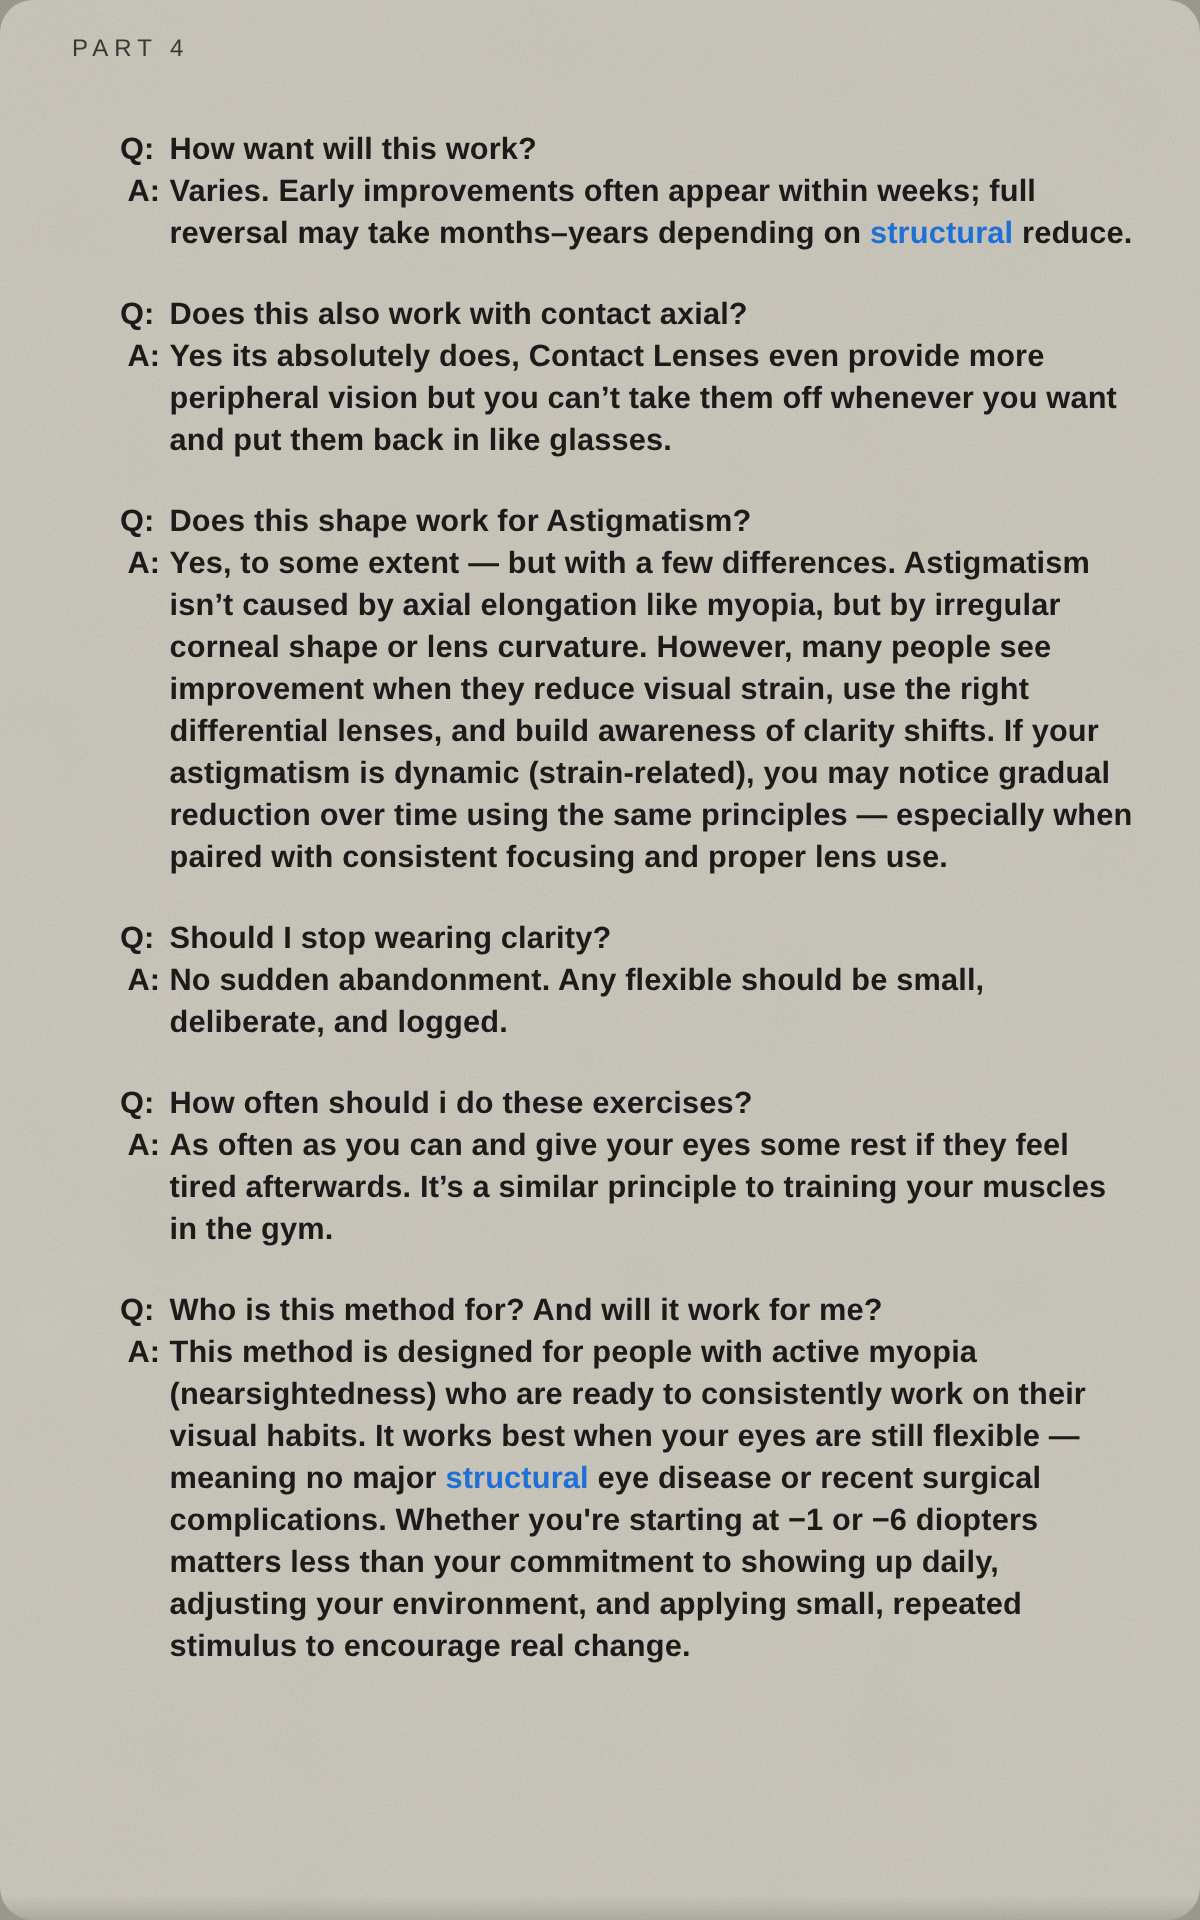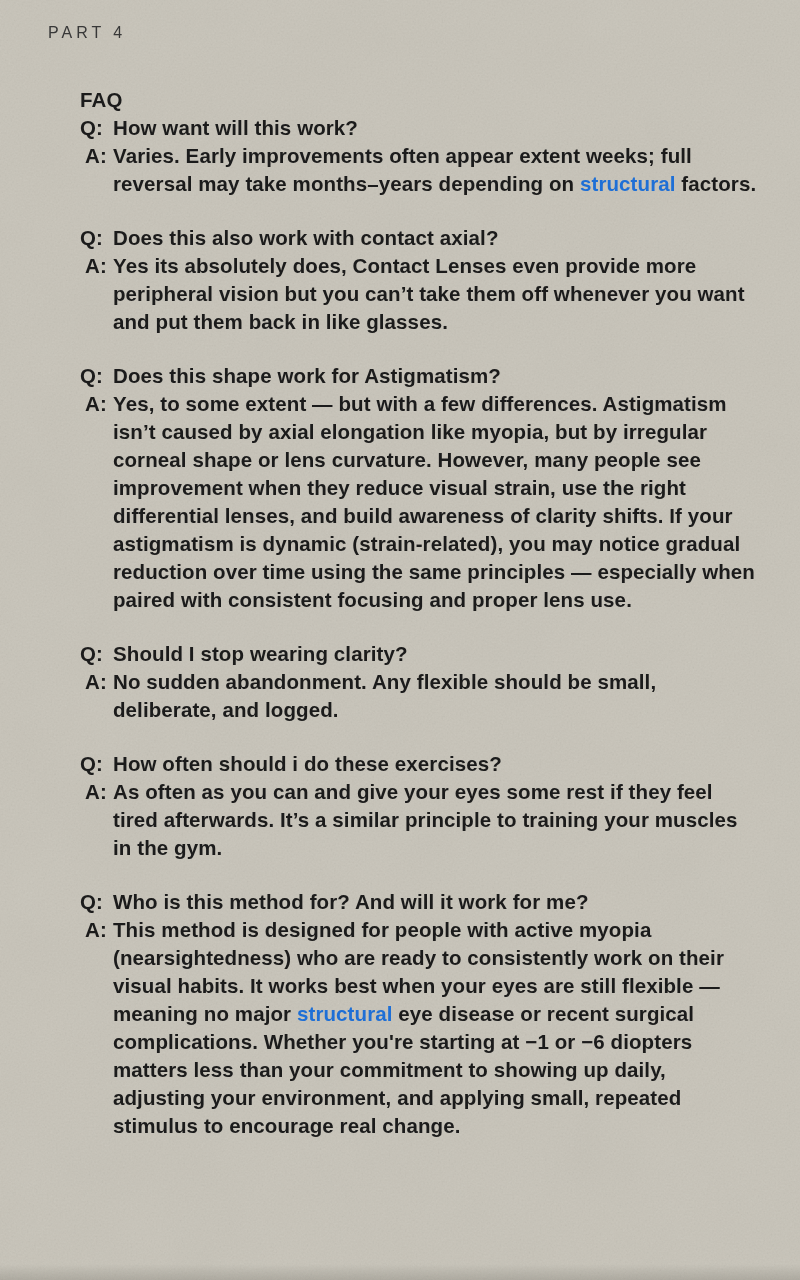--- a/index.html
+++ b/index.html
@@ -9,20 +9,21 @@
   }
   .page {
     position: relative;
     width: 800px;
     height: 1280px;
     margin: 0 auto;
     background: var(--page-bg, #c7c3b8);
     overflow: hidden;
     font-family: "Liberation Sans", "DejaVu Sans", sans-serif;
     color: var(--text-color, #1b1b1b);
+    border-radius: 22px;
   }
   .texture {
     position: absolute;
     inset: 0;
     width: 100%;
     height: 100%;
     pointer-events: none;
     opacity: 0.5;
   }
   .bottom-edge {
@@ -94,30 +95,29 @@
           <feFuncA type="linear" slope="0.10" intercept="0"></feFuncA>
         </feComponentTransfer>
     </filter>
     <rect width="800" height="1280" filter="url(#blotch)"></rect>
     <rect width="800" height="1280" filter="url(#grain)"></rect>
   </svg>
 
   <div class="part-label" style="color: rgb(56, 56, 56);">PART 4</div>
 
   <div class="content">
-    <h1 class="faq-heading">FAQ</h1>
     <section id="faq-list">
   <div class="qa-item">
     <div class="q-row">
       <span class="q-prefix">Q:</span>
       <span class="q-text">How want will this work?</span>
     </div>
     <div class="a-row">
       <span class="a-prefix">A:</span>
-      <span class="a-text"><span>Varies. Early improvements often appear extent weeks; full reversal may take months–years depending on </span><span class="accent">structural</span><span> factors.</span></span>
+      <span class="a-text"><span>Varies. Early improvements often appear within weeks; full reversal may take months–years depending on </span><span class="accent">structural</span><span> reduce.</span></span>
     </div>
   </div>
 
   <div class="qa-item">
     <div class="q-row">
       <span class="q-prefix">Q:</span>
       <span class="q-text">Does this also work with contact axial?</span>
     </div>
     <div class="a-row">
       <span class="a-prefix">A:</span>

